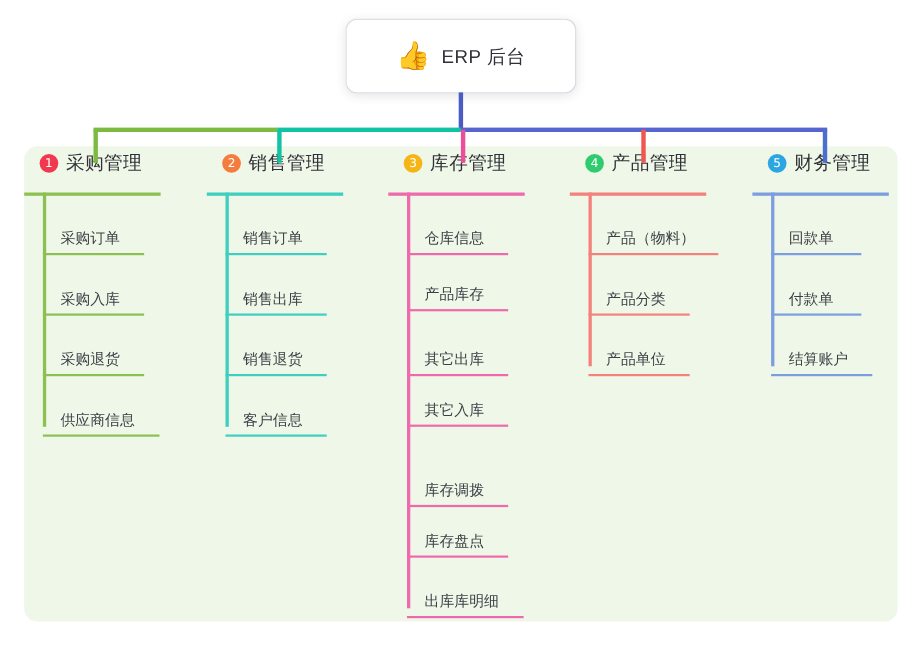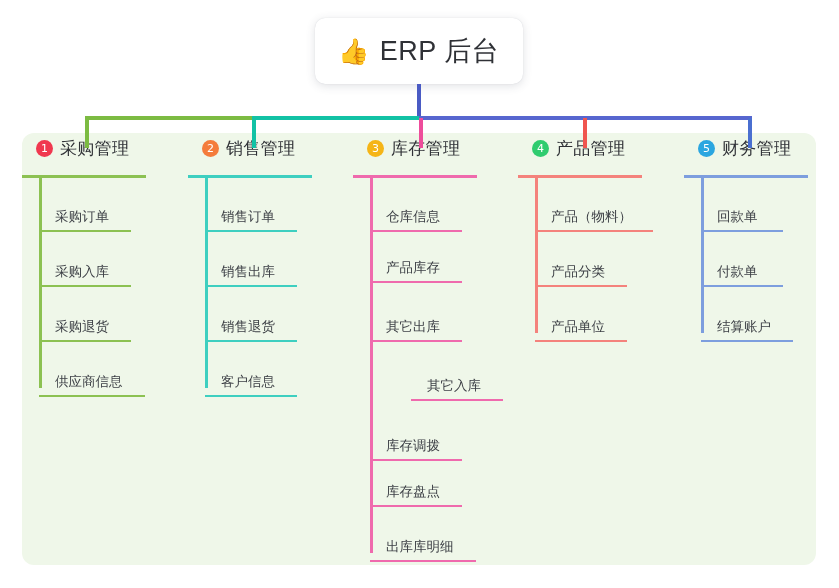--- a/index.html
+++ b/index.html
@@ -30,21 +30,21 @@
     justify-content: center;
     gap: 10px;
     box-sizing: border-box;
   }
   #title-card .thumb {
     font-size: 25px;
     line-height: 1;
     display: inline-block;
   }
   #title-card .title-text {
-    font-size: 27px;
+    font-size: 17px;
     color: #2f3136;
     letter-spacing: 0.5px;
     white-space: nowrap;
   }
 
   
   .trunk {
     position: absolute;
     left: 417px;
     top: 84px;
@@ -206,21 +206,21 @@
         <div class="leaf-rule" style="width: 92px; background: rgb(239, 106, 173);"></div>
       </div>
       <div class="leaf" style="top: 120px; height: 30px; width: 92px;">
         <span class="leaf-label">产品库存</span>
         <div class="leaf-rule" style="width: 92px; background: rgb(239, 106, 173);"></div>
       </div>
       <div class="leaf" style="top: 179px; height: 30px; width: 92px; font-family: Liberation Serif, serif;">
         <span class="leaf-label">其它出库</span>
         <div class="leaf-rule" style="width: 92px; background: rgb(239, 106, 173);"></div>
       </div>
-      <div class="leaf" style="top: 238px; height: 30px; width: 92px; margin-left: 41px;">
+      <div class="leaf" style="top: 225px; height: 30px; width: 92px;">
         <span class="leaf-label">其它入库</span>
         <div class="leaf-rule" style="width: 92px; background: rgb(239, 106, 173);"></div>
       </div>
       <div class="leaf" style="top: 298px; height: 30px; width: 92px;">
         <span class="leaf-label">库存调拨</span>
         <div class="leaf-rule" style="width: 92px; background: rgb(239, 106, 173);"></div>
       </div>
       <div class="leaf" style="top: 344px; height: 30px; width: 92px;">
         <span class="leaf-label">库存盘点</span>
         <div class="leaf-rule" style="width: 92px; background: rgb(239, 106, 173);"></div>

